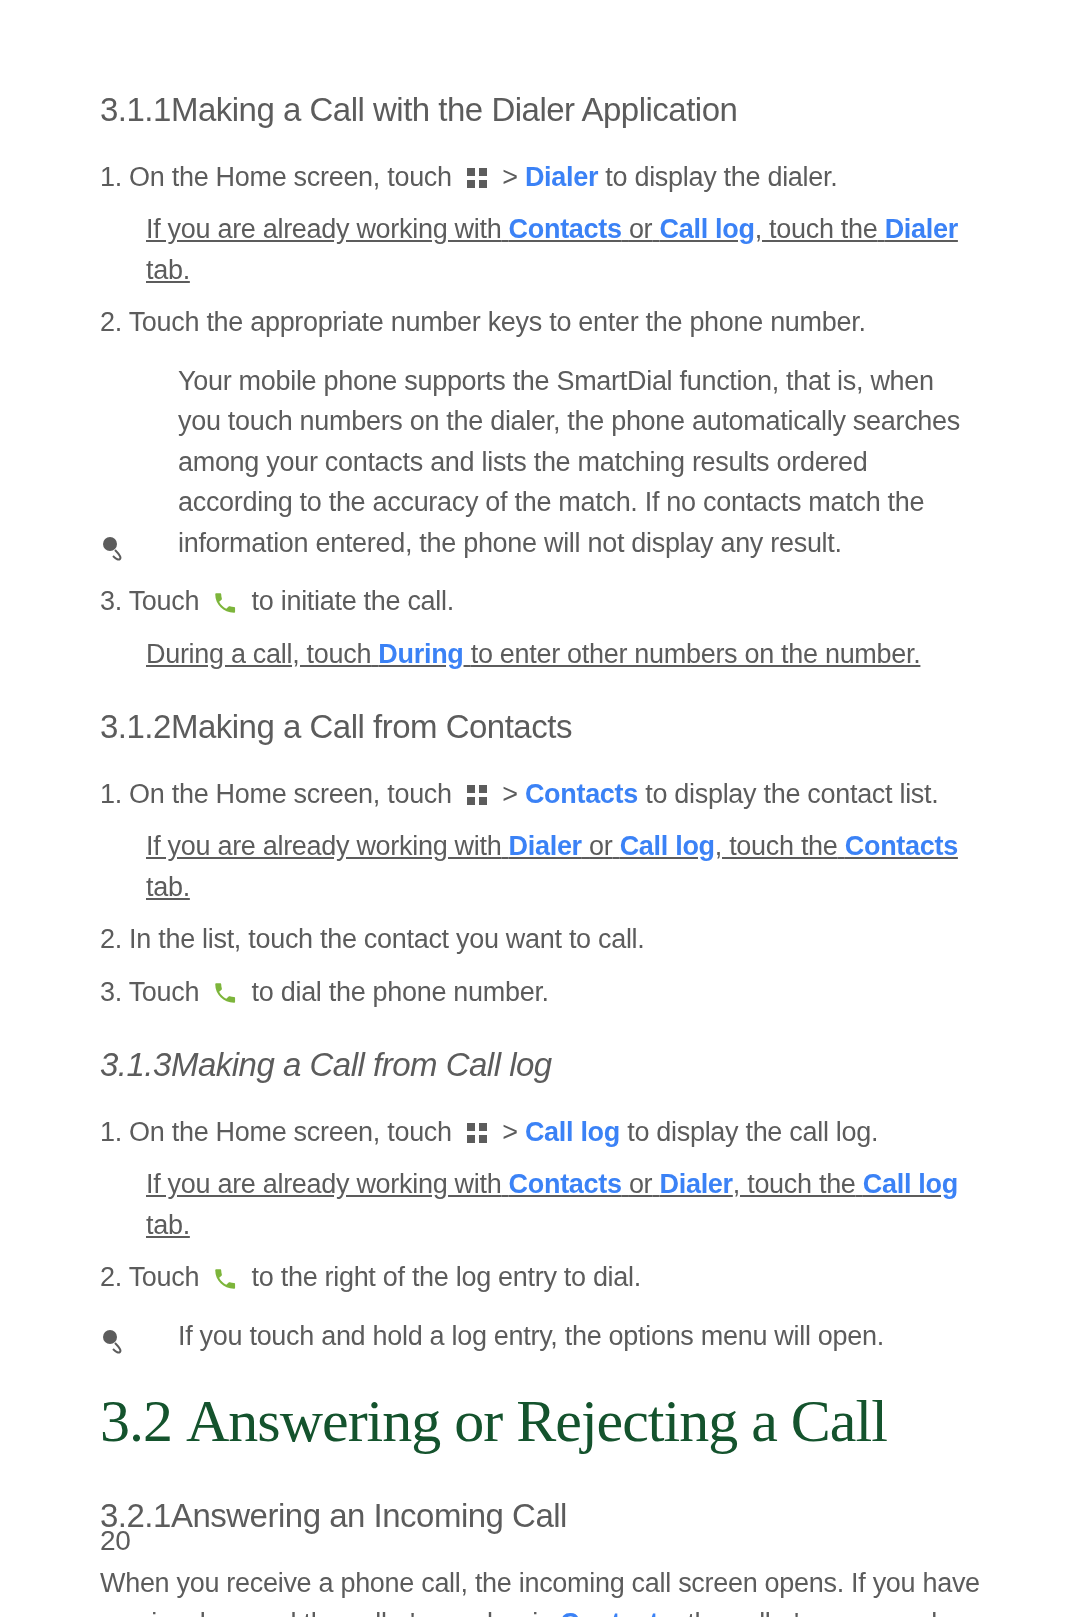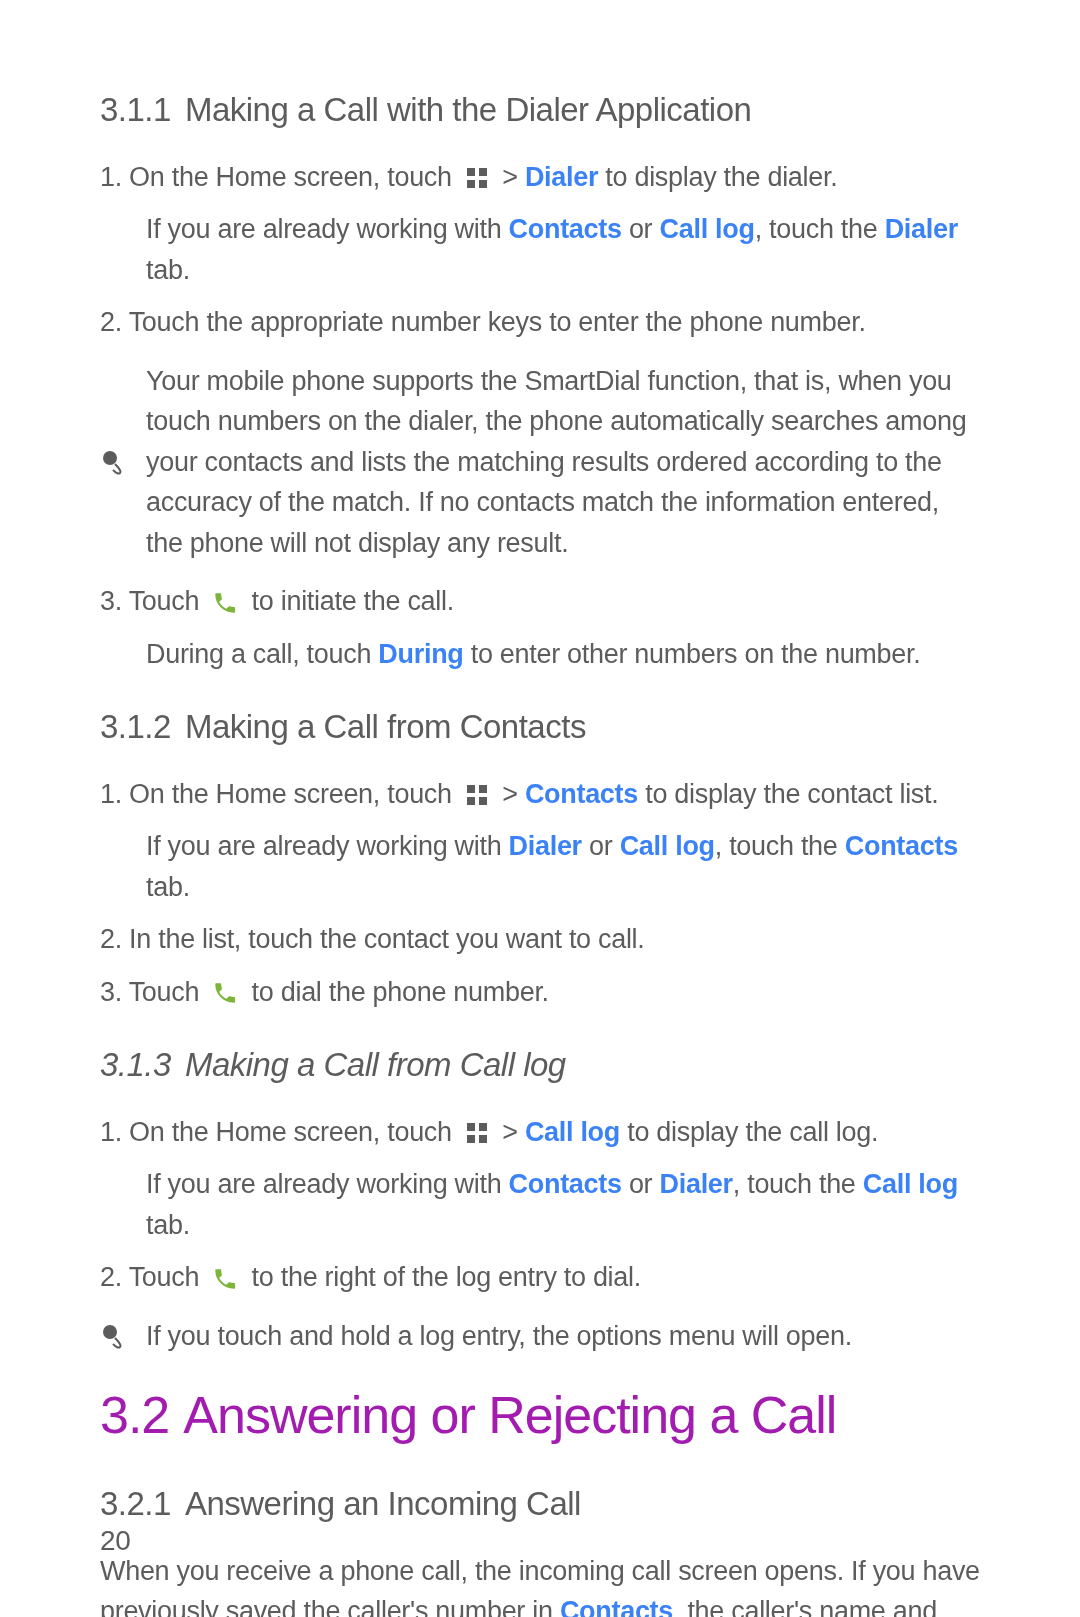--- a/index.html
+++ b/index.html
@@ -20,47 +20,49 @@
     letter-spacing: -0.3px;
   }
   h2.sub {
     font-size: 33px;
     font-weight: normal;
     color: #5c5c5c;
     margin: 0 0 22px 0;
     letter-spacing: -0.5px;
   }
   h2.sub .num {
-    margin-right: 14px;
     text-align: center;
   }
   h1.section {
-    font-size: 52px;
+    font-size: 60px;
     font-weight: normal;
-    color: #a21caf;
+    color: #14532d;
     margin: 20px 0 25px 0;
     letter-spacing: -1px;
+    font-family: Liberation Serif, serif;
   }
   h1.section .num {
     margin-right: 14px;
   }
   p, div.line {
     font-size: 27px;
     color: #5c5c5c;
     margin: 0 0 12px 0;
     font-weight: normal;
   }
   .indent {
     padding-left: 46px;
+    text-decoration: underline;
   }
   .note {
     display: flex;
     flex-direction: row;
-    align-items: center;
+    align-items: flex-end;
     margin: 18px 0 18px 0;
+    gap: 32px;
   }
   .note .icon-slot {
     flex: 0 0 46px;
     display: flex;
     justify-content: flex-start;
     padding-top: 2px;
   }
   .note .note-content {
     flex: 1 1 auto;
     font-size: 27px;

